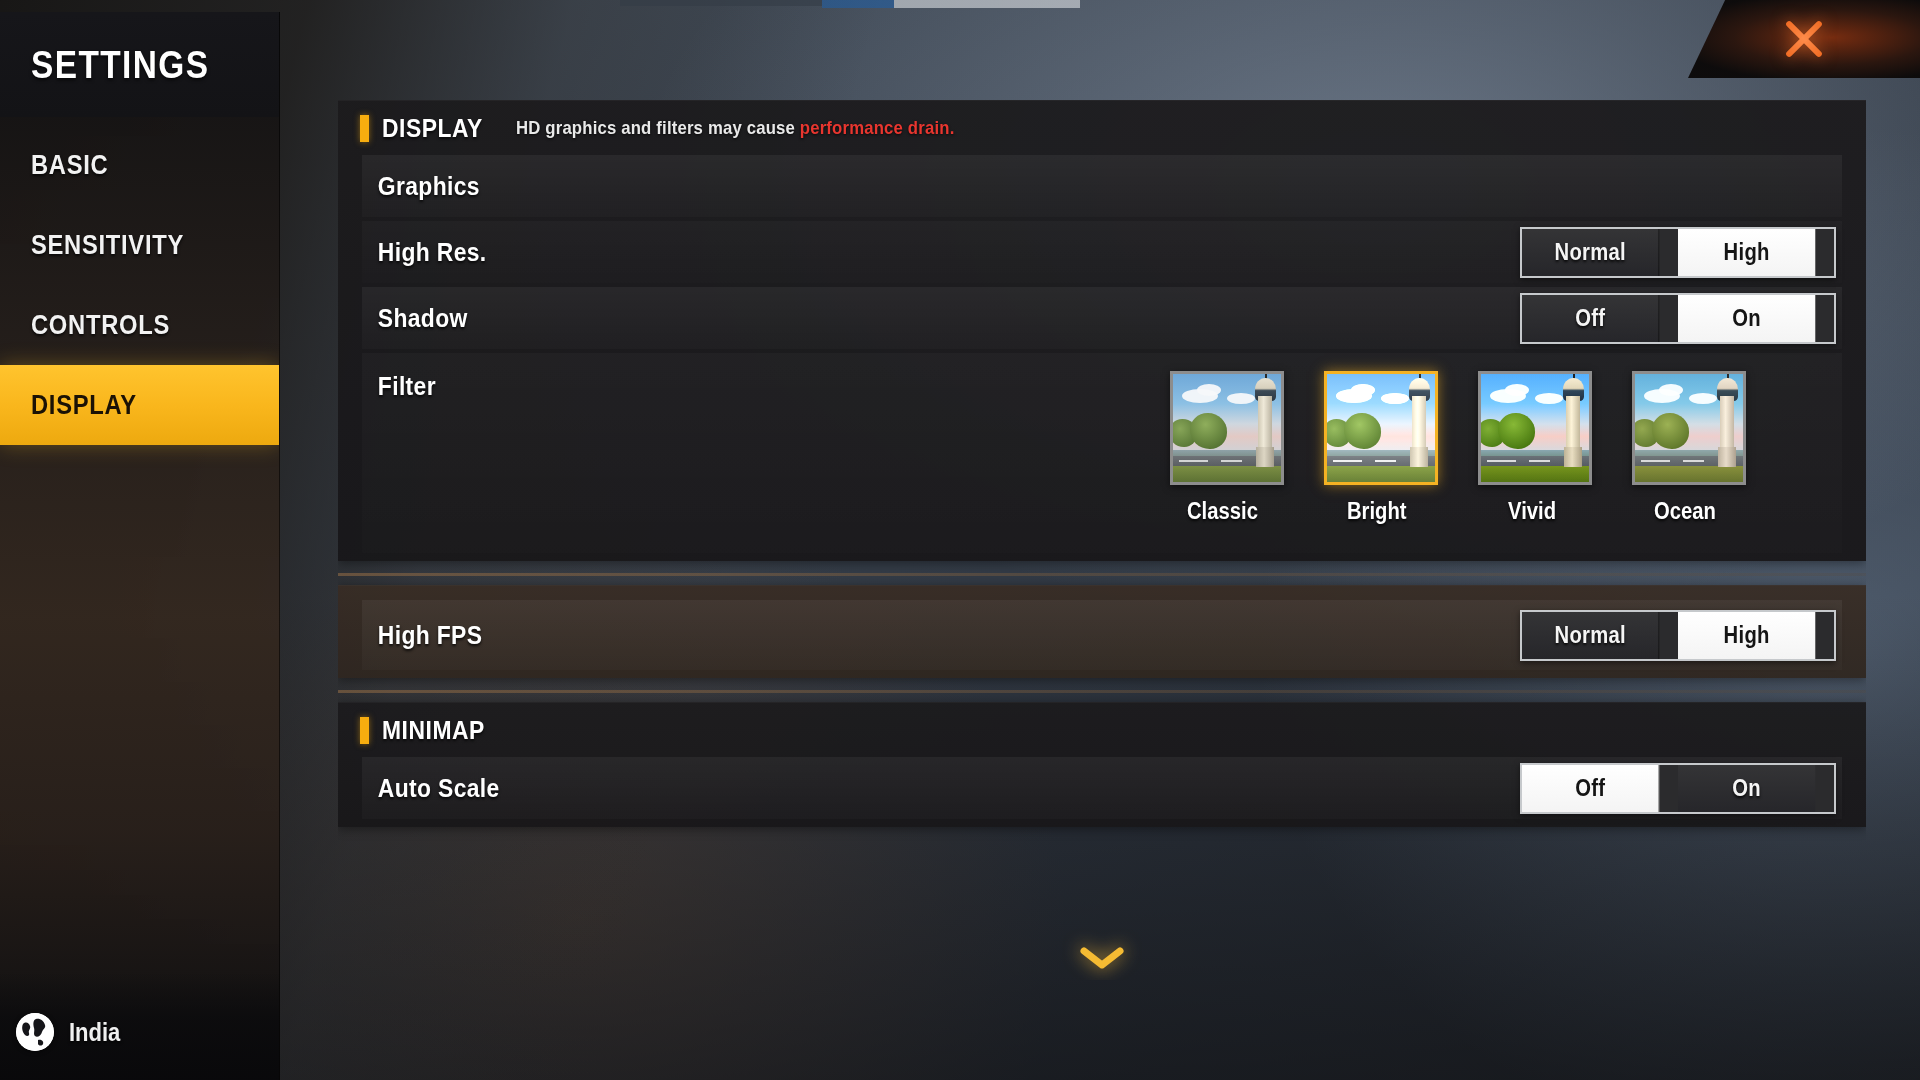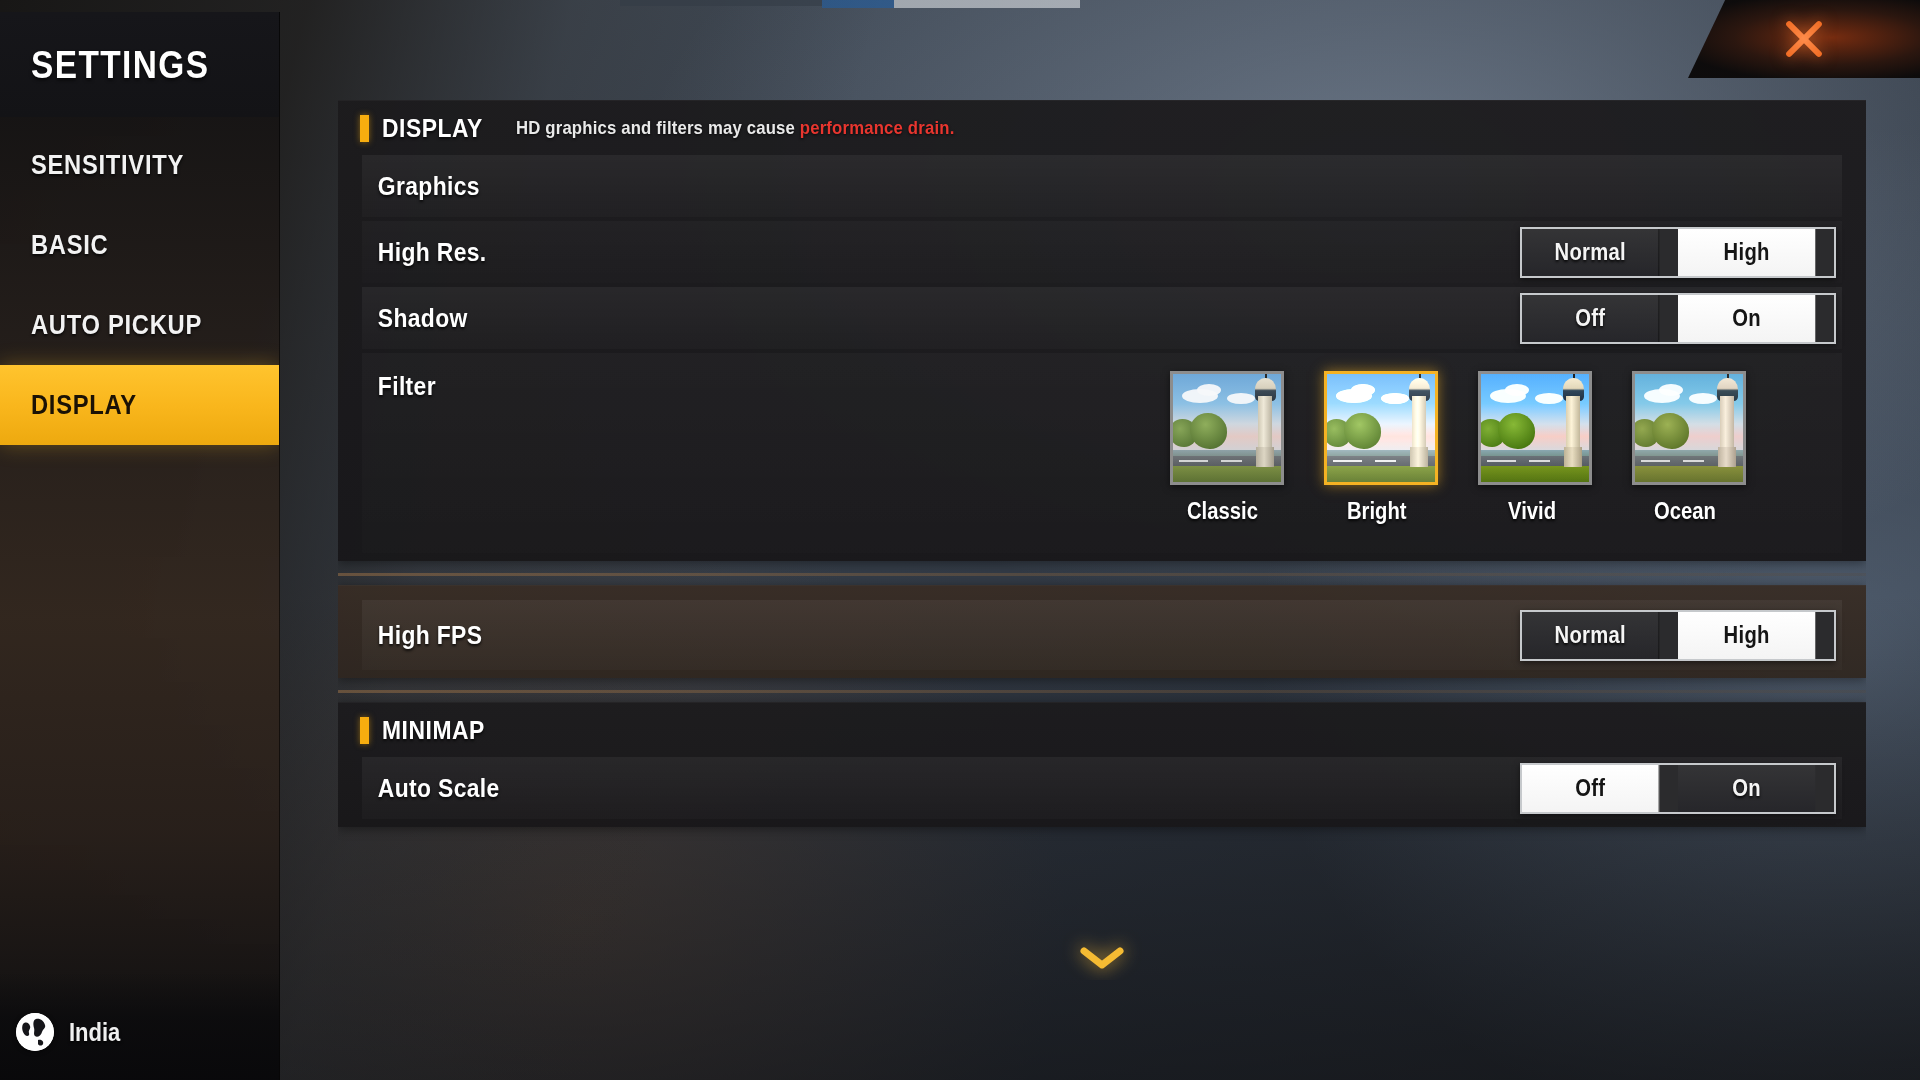--- a/index.html
+++ b/index.html
@@ -183,27 +183,27 @@
   <div class="bg2"></div>
   <div class="topsliver2"></div>
   <div class="topsliver"></div>
 
   <div class="sidebar">
     <div class="sb-titlebar">
       <span class="sb-title cond">SETTINGS</span>
     </div>
     <div class="sb-nav">
       <div class="sb-item">
+        <span class="cond">BASIC</span>
+      </div>
+      <div class="sb-item">
         <span class="cond">SENSITIVITY</span>
       </div>
       <div class="sb-item">
-        <span class="cond">BASIC</span>
-      </div>
-      <div class="sb-item">
-        <span class="cond">AUTO PICKUP</span>
+        <span class="cond">CONTROLS</span>
       </div>
       <div class="sb-item active">
         <span class="cond">DISPLAY</span>
       </div>
     </div>
     <div class="sb-footer">
       <span class="globe">
         <svg viewBox="0 0 38 38" width="38" height="38">
           <circle cx="19" cy="19" r="19" fill="#ffffff"></circle>
           <path d="M7 11 C10 8, 13 10, 14 13 C15 16, 12 17, 13 20 C14 23, 11 24, 9 22 C7 20, 5 15, 7 11 Z" fill="#16161a"></path>

